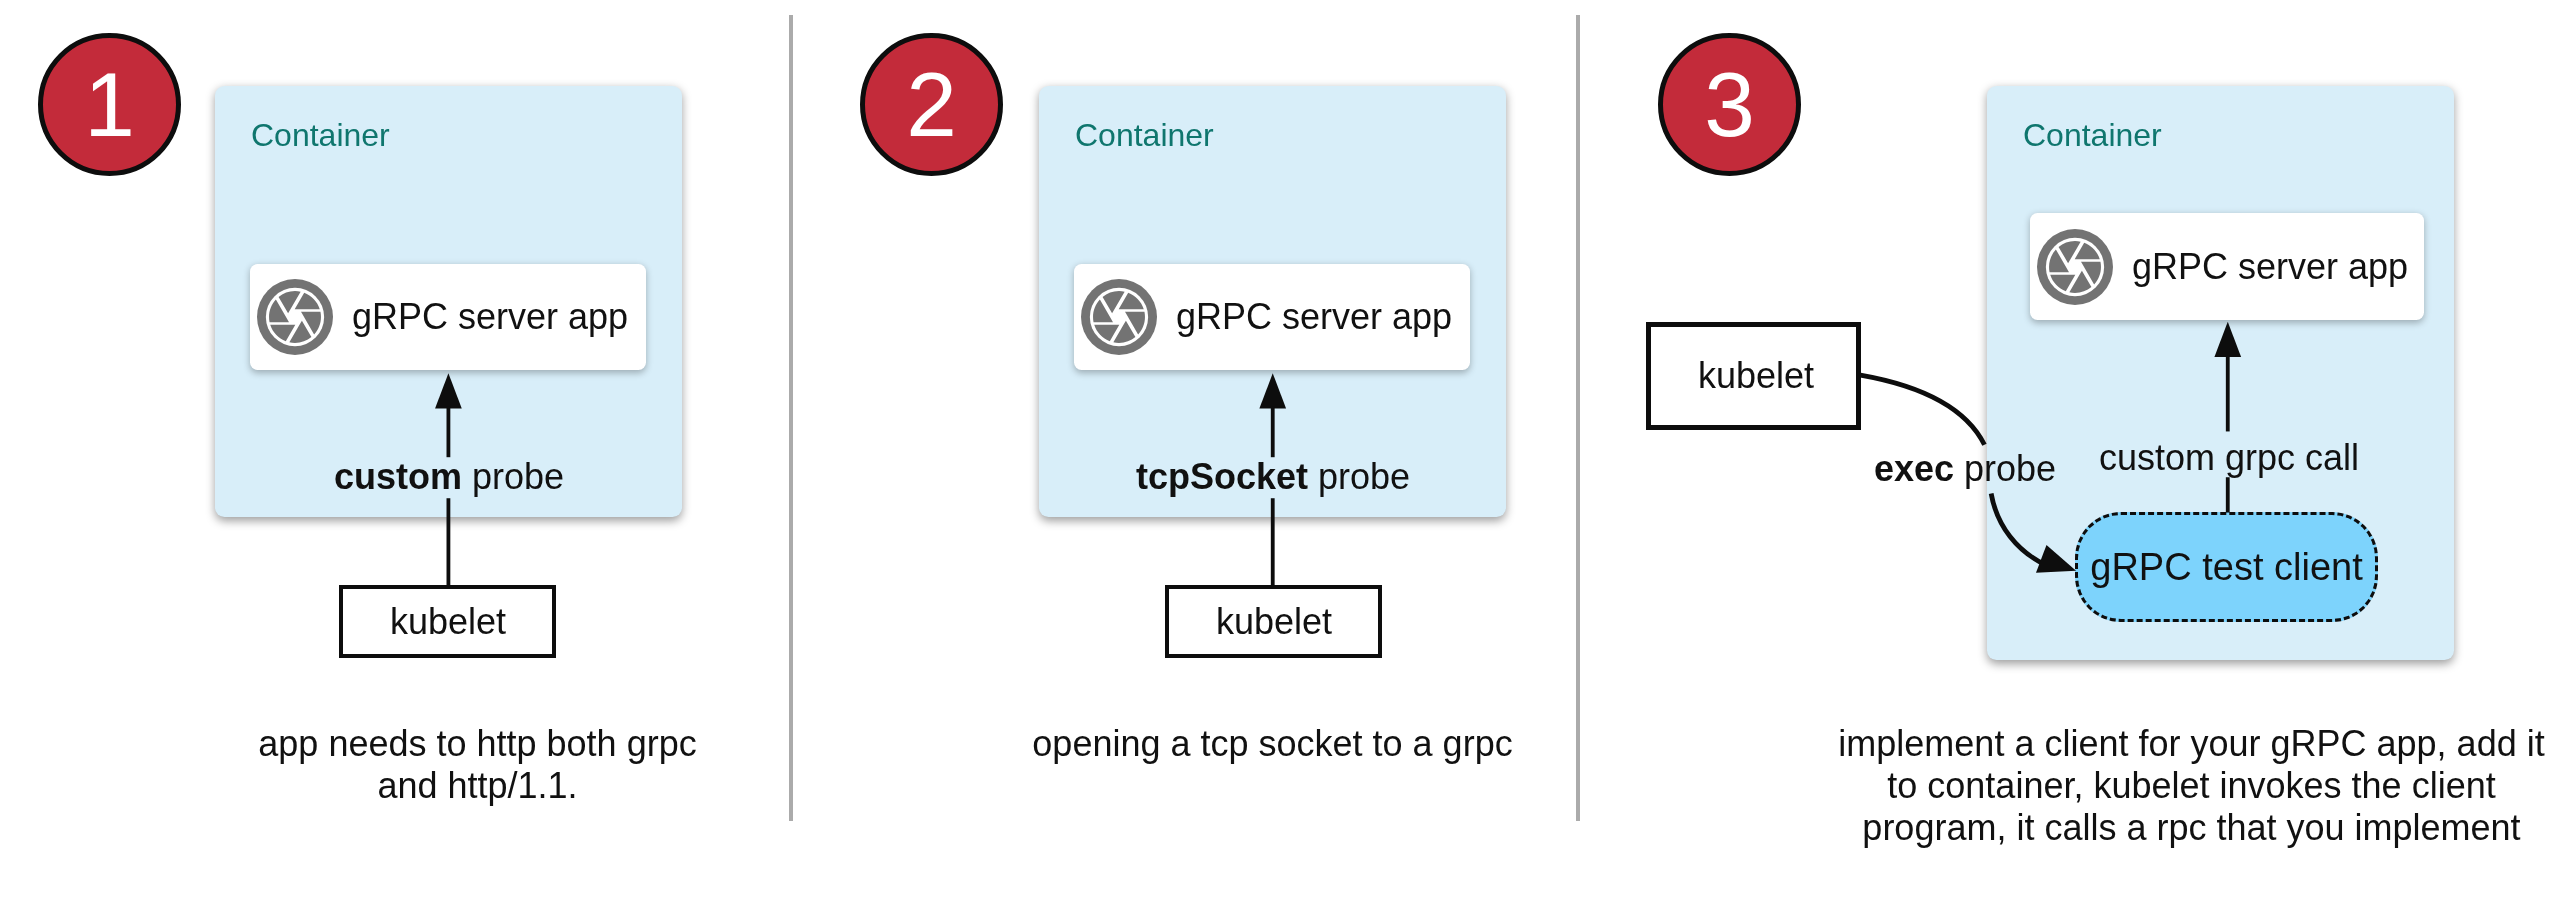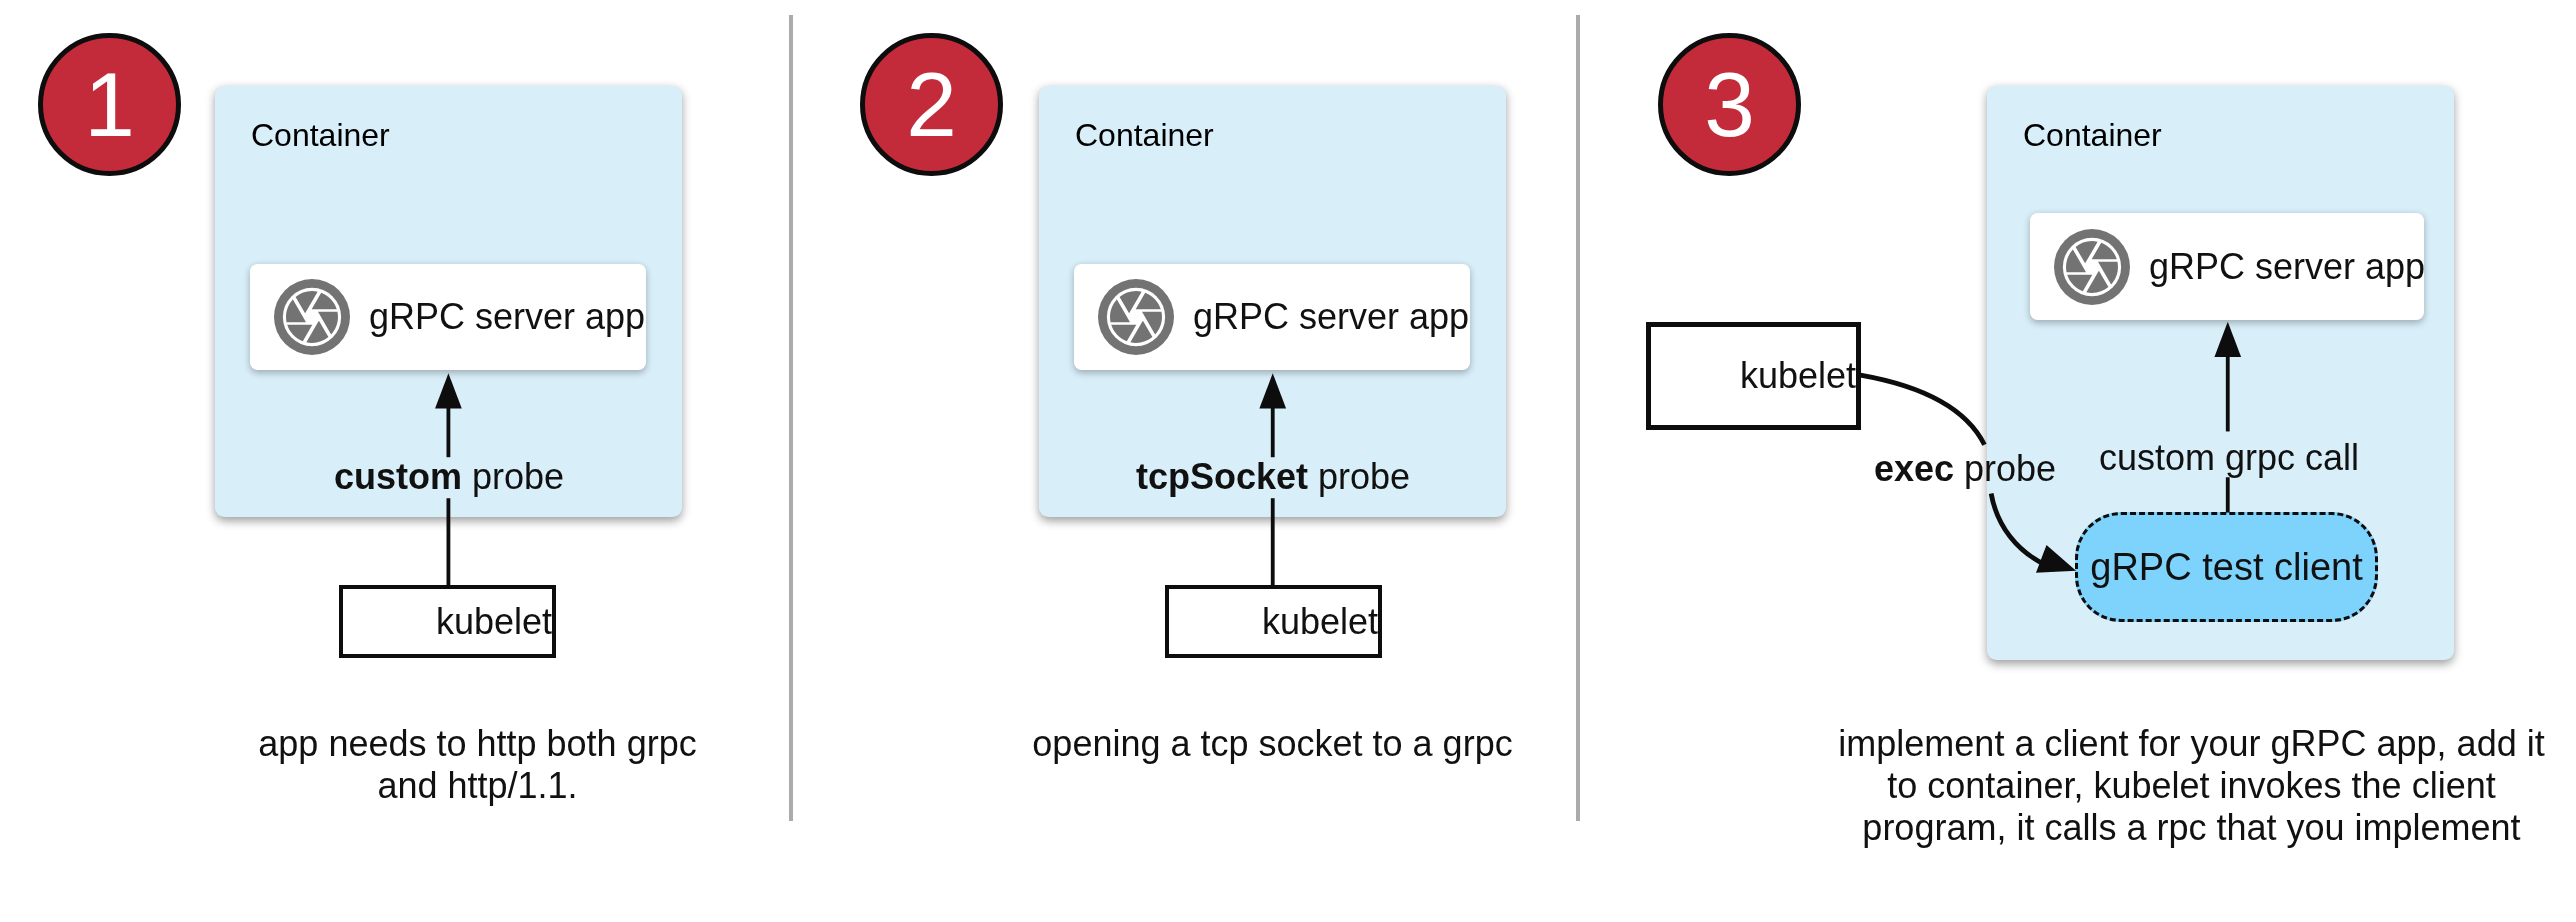--- a/index.html
+++ b/index.html
@@ -20,32 +20,32 @@
     background:var(--red);border:5.7px solid #0d0d0d;
     display:flex;align-items:center;justify-content:center;
     color:#ffffff;font-size:91px;font-weight:400;z-index:3;
   }
   .container-box{
     position:absolute;top:86px;width:467px;height:431px;border-radius:9.5px;
     background:var(--blue);box-shadow:0 3.8px 9.5px rgba(0,0,0,0.38);z-index:1;
   }
   .container-box.tall{height:574px;}
   .container-label{
-    position:absolute;left:36px;top:30.5px;font-size:32px;color:#000000;
+    position:absolute;left:36px;top:30.5px;font-size:32px;color:#0f766e;
   }
   .app-box{
     position:absolute;width:396px;height:106px;border-radius:7.6px;background:#ffffff;
     box-shadow:0 2.9px 7.6px rgba(0,0,0,0.28);display:flex;align-items:center;
-    padding-left:24px;z-index:2;
+    padding-left:7px;z-index:2;
   }
   .app-box .app-label{font-size:36px;margin-left:19px;white-space:nowrap;}
   .kubelet-box{
     position:absolute;background:#ffffff;border:4.8px solid #0d0d0d;
-    display:flex;align-items:center;justify-content:flex-end;
-    font-size:36px;z-index:2;
+    display:flex;align-items:center;justify-content:flex-start;
+    font-size:36px;z-index:2;padding-left:47px;
   }
   .probe-label{
     position:absolute;text-align:center;font-size:36px;z-index:6;white-space:nowrap;
   }
   .probe-label .b{font-weight:bold;}
   .client-box{
     position:absolute;left:2075px;top:512px;width:303px;height:110px;
     background:#7dd3fc;border:3.8px dashed #0d0d0d;border-radius:46px;
     display:flex;align-items:center;justify-content:center;font-size:38px;z-index:2;
   }

